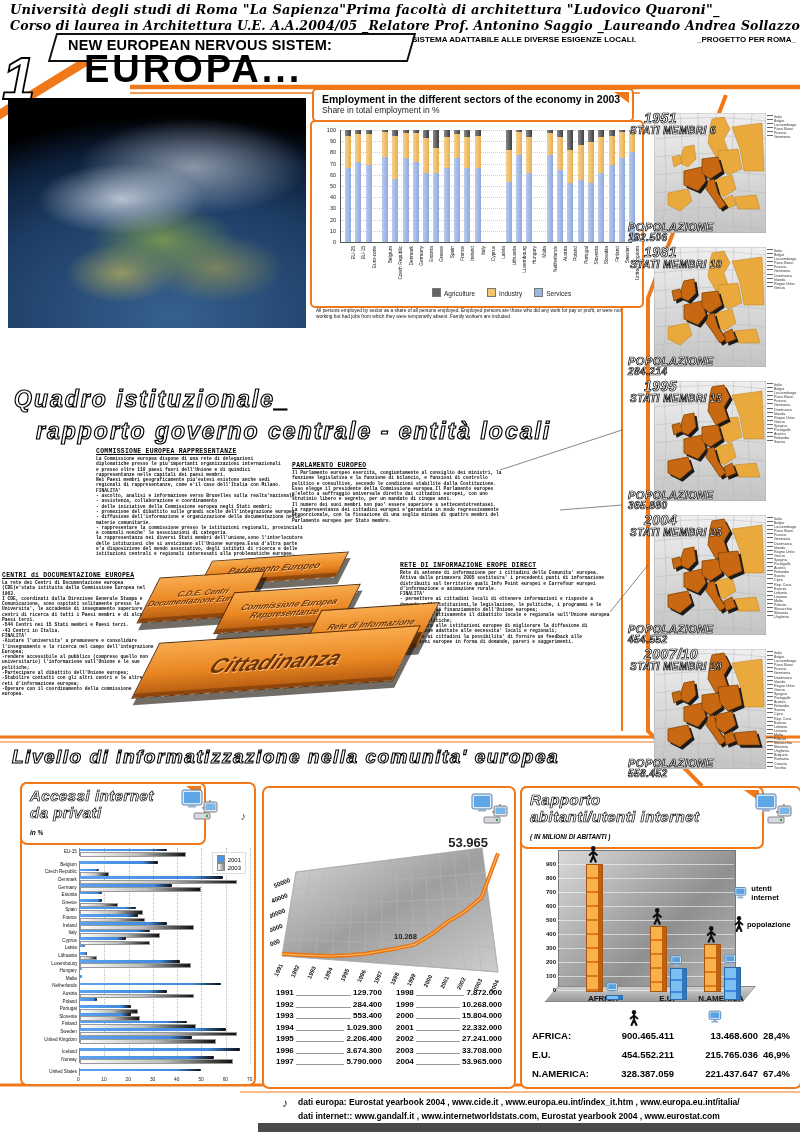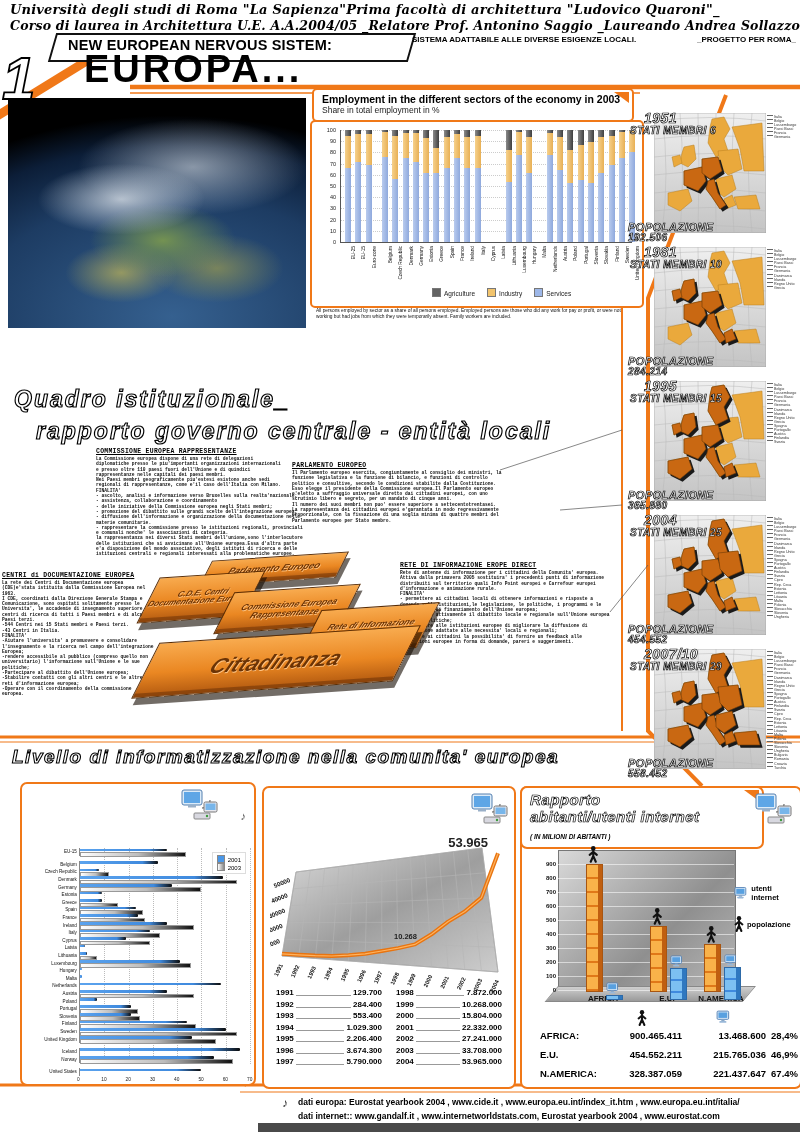--- a/index.html
+++ b/index.html
@@ -107,21 +107,21 @@
   #rap-plot{position:absolute;left:36px;top:62px;width:200px;height:160px}
   .rap-grid{position:absolute;left:0;width:176px;border-top:1px solid rgba(255,255,255,.55)}
   .rap-ylab{position:absolute;left:-16px;width:14px;text-align:right;font-size:6px;font-weight:700;color:#111}
   .rap-bar{position:absolute;width:15px}
   .rap-bar.pop{background:repeating-linear-gradient(180deg,#f9b24a 0 12px,#e07818 12px 14px);border:1px solid #a85510;box-shadow:inset -4px 0 0 #c05f10}
   .rap-bar.usr{background:repeating-linear-gradient(180deg,#7cc0f2 0 10px,#3f8ade 10px 12px);border:1px solid #2d6aa8;box-shadow:inset -4px 0 0 #2f78c0;z-index:3}
   .person-ico,.pc-ico-sm{position:absolute;z-index:4}
   .rap-cat{position:absolute;top:144px;width:50px;text-align:center;font-size:8px;font-weight:700;color:#111}
   #rap-legend{position:absolute;right:2px;top:96px;width:64px;font-size:7.5px;font-weight:800;z-index:3}
   #rap-legend .li{display:flex;align-items:center;gap:3px;margin-bottom:14px}
-  #rap-table{position:absolute;left:18px;top:222px;width:258px;font-size:9.5px;font-weight:800}
+  #rap-table{position:absolute;left:10px;top:222px;width:258px;font-size:9.5px;font-weight:800}
   #rap-table .hd{display:grid;grid-template-columns:62px 80px 84px 1fr;margin-bottom:2px}
   #rap-table .hd div{text-align:center}
   #rap-table .row{display:grid;grid-template-columns:62px 80px 84px 1fr;margin-bottom:8px}
   #rap-table .row div{text-align:right}
   #rap-table .row div:first-child{text-align:left}
   
   #foot-ic{left:282px;top:1096px;font-size:12px;color:#333}
   #foot1{left:298px;top:1097px;font-size:8.5px;font-weight:800}
   #foot2{left:298px;top:1111px;font-size:8.5px;font-weight:800}
   #botbar{left:258px;top:1123px;width:542px;height:9px;background:#4a4a4a}
@@ -781,20 +781,26 @@
   <div class="slab" style="left:312px;top:606px;width:112px;height:44px">
       <span style="font-size:8.5px">Rete di Informazione Europe Direct</span>
     </div>
   <div class="slab" style="left:150px;top:634px;width:250px;height:54px">
       <span style="font-size:21px">Cittadinanza</span>
     </div>
 
   <div class="lay outl" id="bot-h">Livello di informatizzazione nella comunita' europea</div>
 
   <div class="bpanel" id="panel1" style="left:20px;top:782px;width:232px;height:300px">
+    <div class="btitle" style="width:166px">
+      <span class="t outl outl-s">Accessi internet</span>
+      <span class="t outl outl-s">da privati</span>
+      <span class="u">in %</span>
+      <span class="notch"></span>
+    </div>
     <div class="neticon" style="right:34px;top:4px"><svg viewBox="0 0 40 34" width="40" height="34">
           <rect x="2" y="2" width="20" height="15" rx="2" fill="#dcebf8" stroke="#5580b0"></rect>
           <rect x="4" y="4" width="16" height="11" fill="#5ea6e6"></rect>
           <rect x="8" y="17" width="8" height="2.5" fill="#9ab0c8"></rect>
           <path d="M22 20 q8 0 8 -8" stroke="#888" fill="none" stroke-width="1.5"></path>
           <rect x="24" y="14" width="13" height="10" rx="1.5" fill="#e8e8ee" stroke="#777"></rect>
           <rect x="25.5" y="15.5" width="10" height="6.5" fill="#78b6ea"></rect>
           <rect x="14" y="25" width="16" height="6" rx="1" fill="#d8d8e0" stroke="#888"></rect>
           <circle cx="27" cy="28" r="1.2" fill="#3a9a3a"></circle>
         </svg></div>

